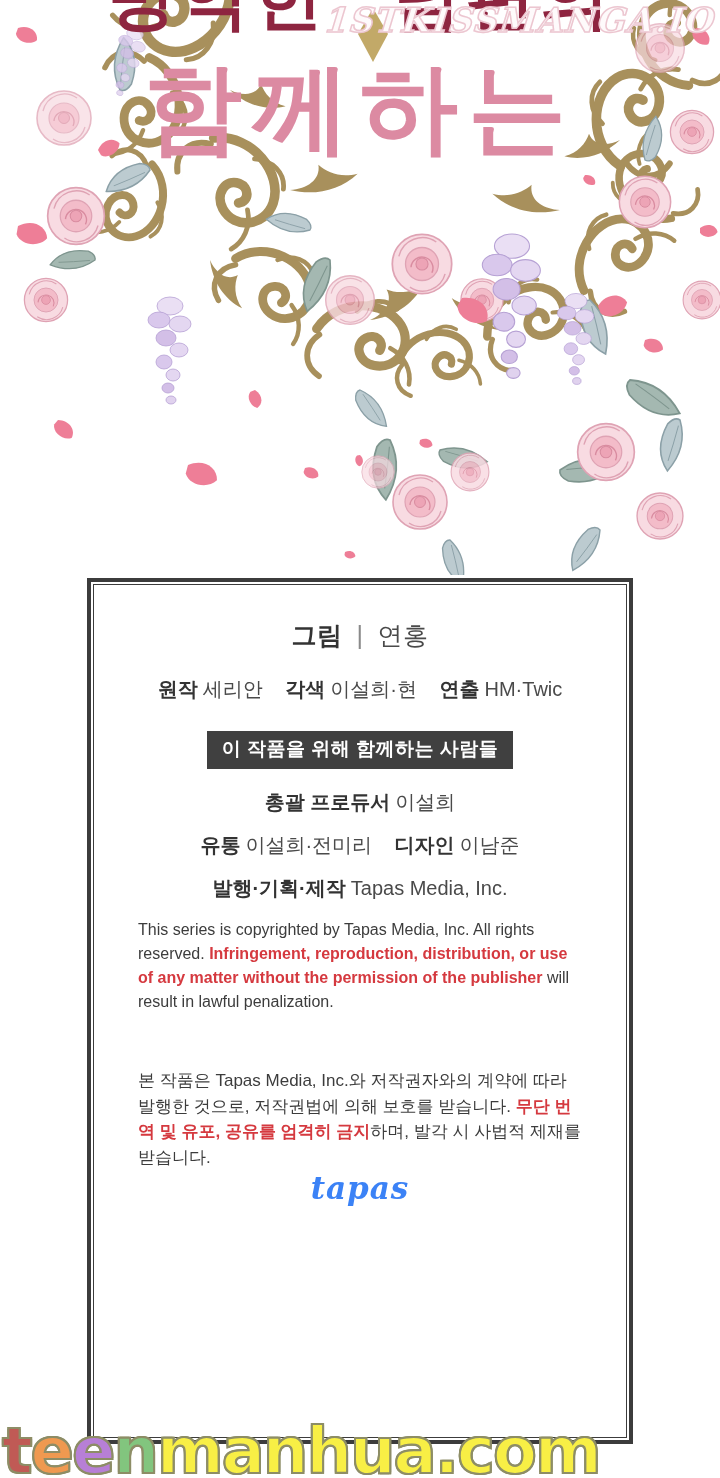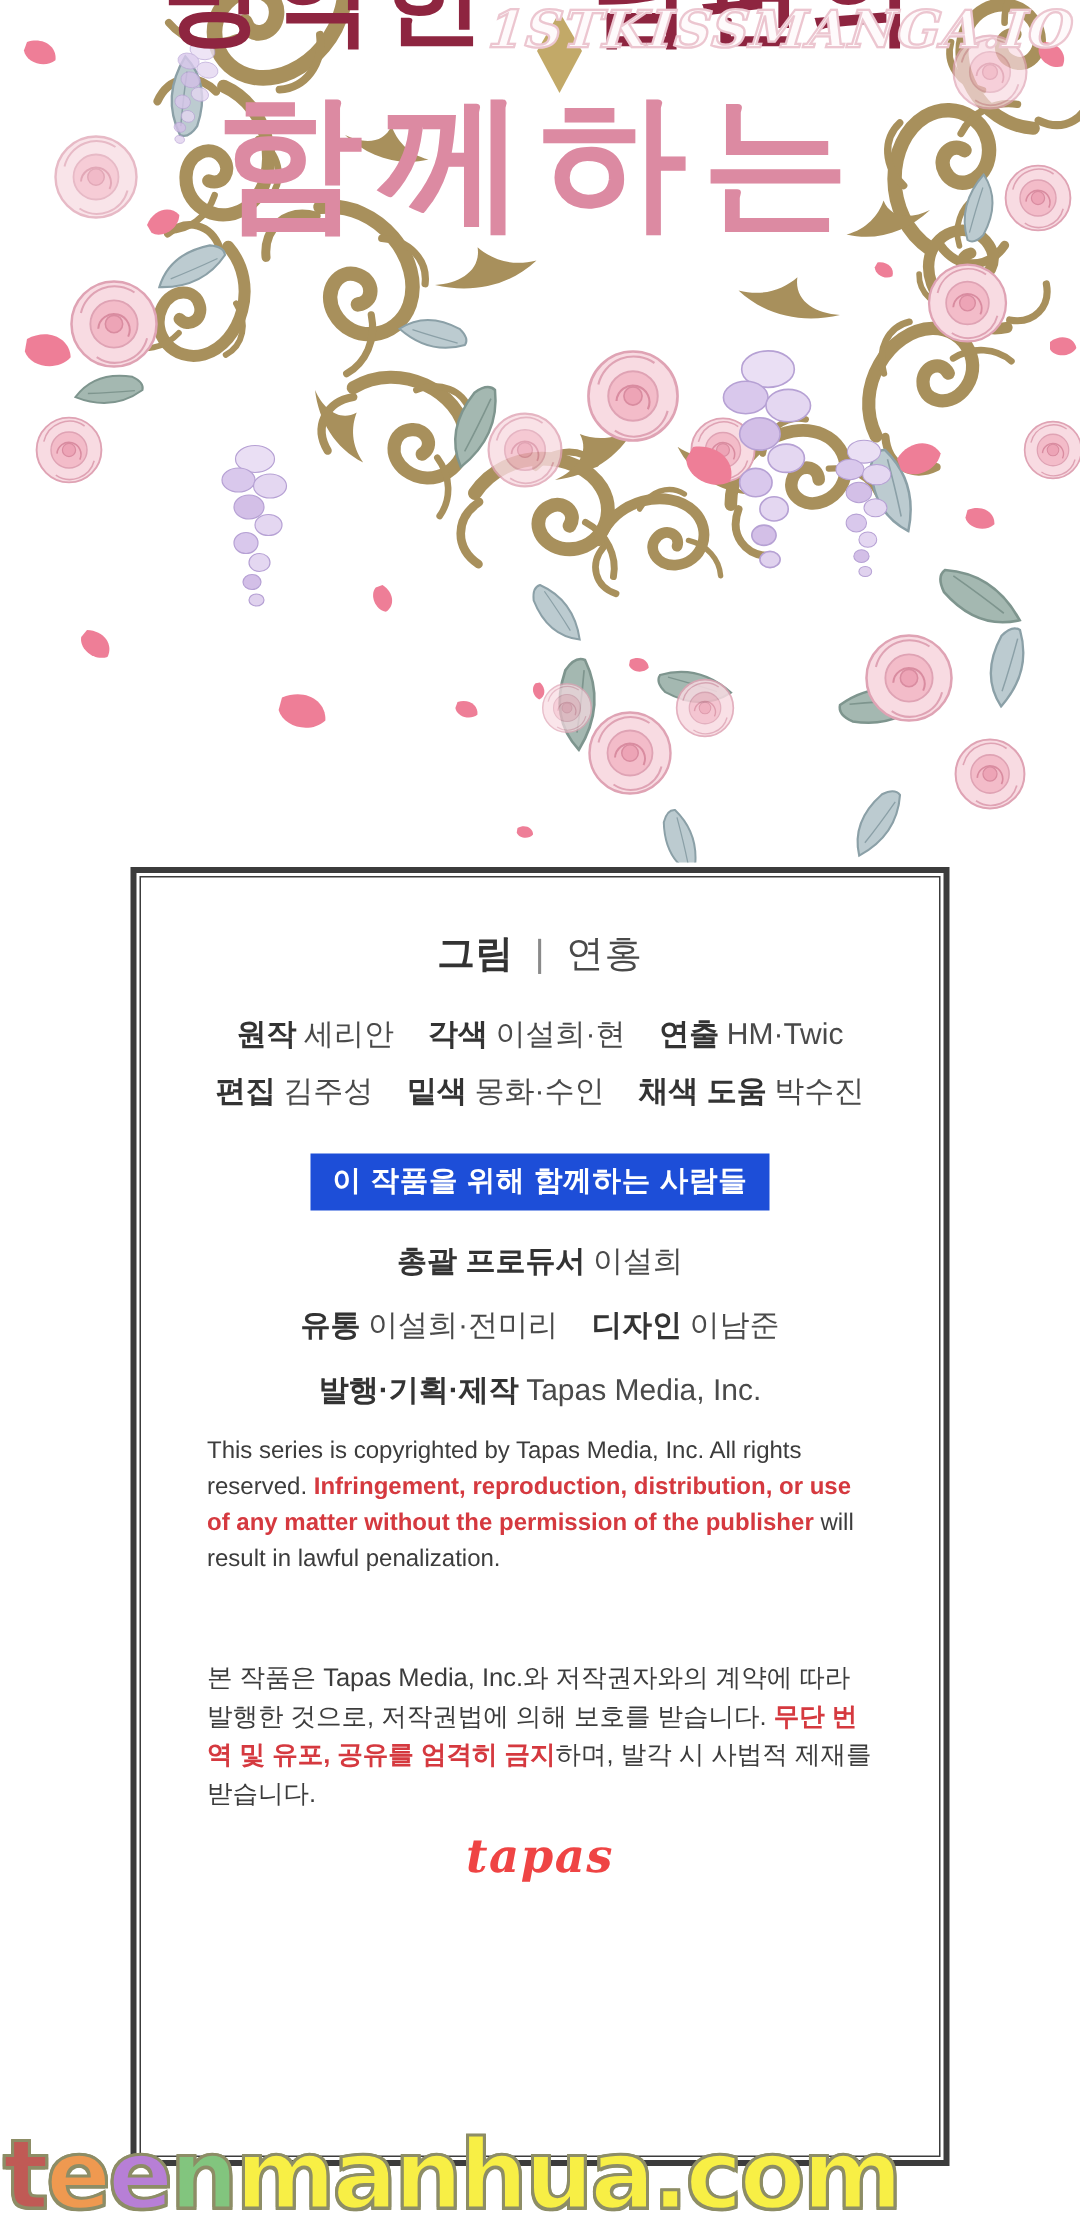--- a/index.html
+++ b/index.html
@@ -57,40 +57,40 @@
 
   .staff-row { margin-top:24px; font-size:20px; white-space:nowrap; }
   .staff-row + .staff-row { margin-top:11px; }
   .pair { display:inline-block; }
   .pair + .pair { margin-left:17px; }
   .pair .lbl { font-weight:bold; color:#333; }
   .pair .nm { font-weight:400; color:#4a4a4a; margin-left:5px; }
 
   .badge {
     display:inline-block; margin-top:28px;
-    background:#1d4ed8; color:#ffffff;
+    background:#404040; color:#ffffff;
     font-size:19px; font-weight:bold; letter-spacing:0.5px;
     padding:5px 15px 7px 15px;
     text-align:center;
   }
 
   .team-row { margin-top:16px; font-size:20px; white-space:nowrap; }
   .team-row.first { margin-top:20px; }
 
   .notice {
     text-align:left; margin:0 44px; line-height:1.5; color:#3c3c3c;
   }
   .notice.kr { margin-top:54px; font-size:17px; }
   .notice.en { margin-top:16px; font-size:16px; }
   .red { color:#d5393f; font-weight:bold; }
 
   .tapas-logo {
-    margin-top:12px; font-family:"DejaVu Serif", serif;
+    font-family:"DejaVu Serif", serif;
     font-style:italic; font-weight:bold; font-size:31px;
-    letter-spacing:1px; color:#ef4444;
+    letter-spacing:1px; color:#3b82f6;
   }
 
   
   .bottom-watermark {
     position:absolute; left:2px; top:1414px; margin:0;
     font-family:"DejaVu Sans", sans-serif; font-weight:800;
     font-size:64px; letter-spacing:-2px; white-space:nowrap;
     -webkit-text-stroke:2px #8d8d66;
     text-shadow:1px 1px 0 #8d8d66, -1px 1px 0 #8d8d66, 1px -1px 0 #8d8d66, -1px -1px 0 #8d8d66;
   }
@@ -233,25 +233,20 @@
 
       <div class="artist-row">
         <span class="artist-label">그림</span><span class="artist-sep">|</span><span class="artist-name">연홍</span>
       </div>
 
       <div class="staff-row">
         <span class="pair"><span class="lbl">원작</span><span class="nm">세리안</span></span>
         <span class="pair"><span class="lbl">각색</span><span class="nm">이설희·현</span></span>
         <span class="pair"><span class="lbl">연출</span><span class="nm">HM·Twic</span></span>
       </div>
-      <div class="staff-row">
-        <span class="pair"><span class="lbl">편집</span><span class="nm">김주성</span></span>
-        <span class="pair"><span class="lbl">밑색</span><span class="nm">몽화·수인</span></span>
-        <span class="pair"><span class="lbl">채색 도움</span><span class="nm">박수진</span></span>
-      </div>
 
       <div>
         <span class="badge">이 작품을 위해 함께하는 사람들</span>
       </div>
 
       <div class="team-row first">
         <span class="pair"><span class="lbl">총괄 프로듀서</span><span class="nm">이설희</span></span>
       </div>
       <div class="team-row">
         <span class="pair"><span class="lbl">유통</span><span class="nm">이설희·전미리</span></span>

